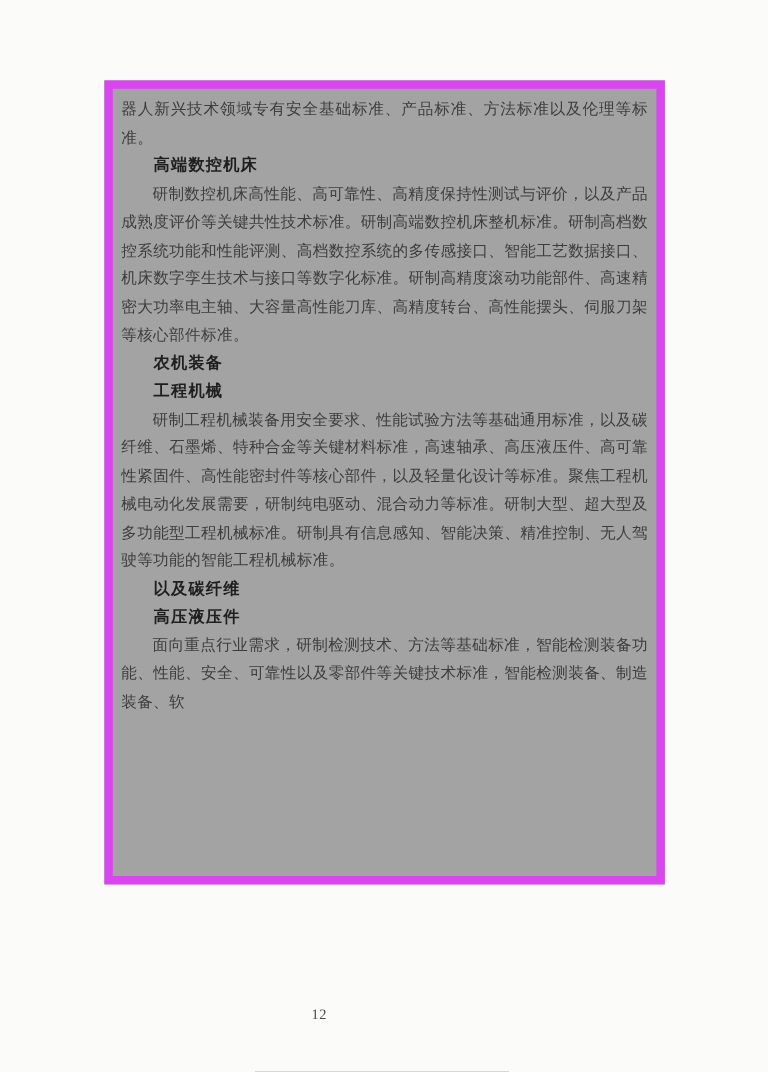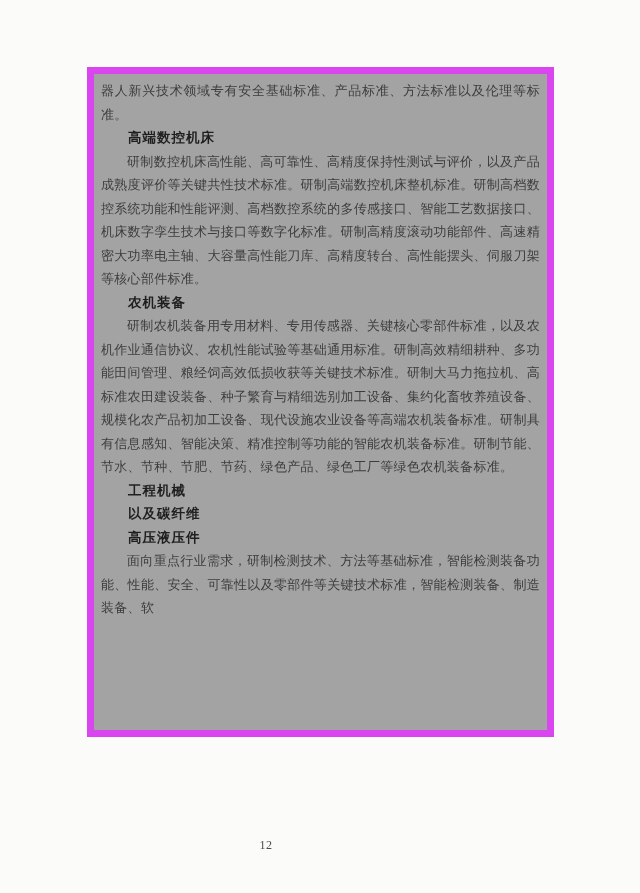--- a/index.html
+++ b/index.html
@@ -62,21 +62,21 @@
 </style>
 </head>
 <body>
 
 <div class="content-box text-flow">
   <p class="intro">器人新兴技术领域专有安全基础标准、产品标准、方法标准以及伦理等标准。</p>
   <div id="sections-container">
       <h2 class="sec-heading">高端数控机床</h2>
       <p class="para">研制数控机床高性能、高可靠性、高精度保持性测试与评价，以及产品成熟度评价等关键共性技术标准。研制高端数控机床整机标准。研制高档数控系统功能和性能评测、高档数控系统的多传感接口、智能工艺数据接口、机床数字孪生技术与接口等数字化标准。研制高精度滚动功能部件、高速精密大功率电主轴、大容量高性能刀库、高精度转台、高性能摆头、伺服刀架等核心部件标准。</p>
       <h2 class="sec-heading">农机装备</h2>
-      <p class="para">研制农机装备用专用材料、专用传感器、关键核心零部件标准，以及农机作业通信协议、农机性能试验等基础通用标准。研制高效精细耕种、多功能田间管理、粮经饲高效低损收获等关键技术标准。研制大马力拖拉机、高标准农田建设装备、种子繁育与精细选别加工设备、集约化畜牧养殖设备、规模化农产品初加工设备、现代设施农业设备等高端农机装备标准。研制具有信息感知、智能决策、精准控制等功能的智能农机装备标准。研制节能、节水、节种、节肥、节药、绿色产品、绿色工厂等绿色农机装备标准。</p>
       <h2 class="sec-heading">工程机械</h2>
+      <p class="para">研制工程机械装备用安全要求、性能试验方法等基础通用标准，以及碳纤维、石墨烯、特种合金等关键材料标准，高速轴承、高压液压件、高可靠性紧固件、高性能密封件等核心部件，以及轻量化设计等标准。聚焦工程机械电动化发展需要，研制纯电驱动、混合动力等标准。研制大型、超大型及多功能型工程机械标准。研制具有信息感知、智能决策、精准控制、无人驾驶等功能的智能工程机械标准。</p>
       <h2 class="sec-heading">以及碳纤维</h2>
       <h2 class="sec-heading">高压液压件</h2>
       <p class="para">面向重点行业需求，研制检测技术、方法等基础标准，智能检测装备功能、性能、安全、可靠性以及零部件等关键技术标准，智能检测装备、制造装备、软</p>
     </div>
 </div>
 
 <div class="page-number">12</div>
 
 </body></html>

